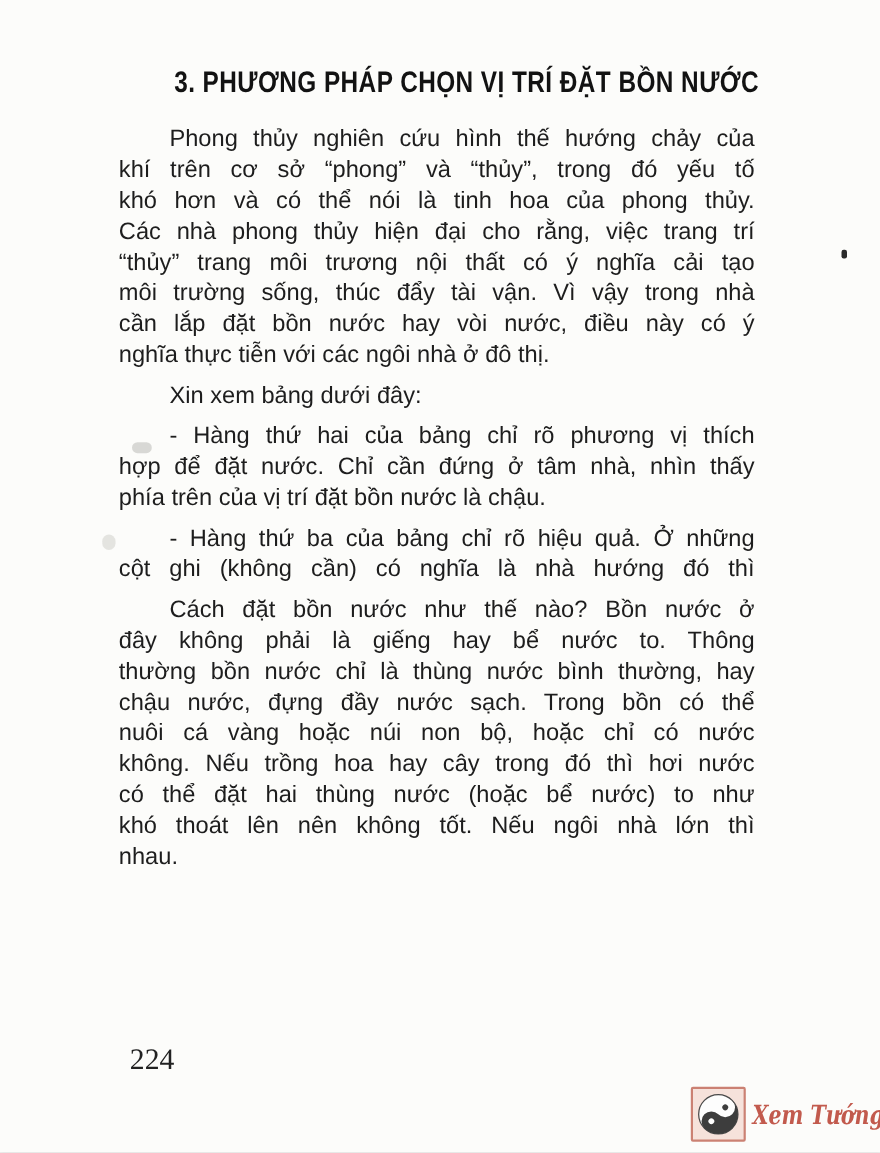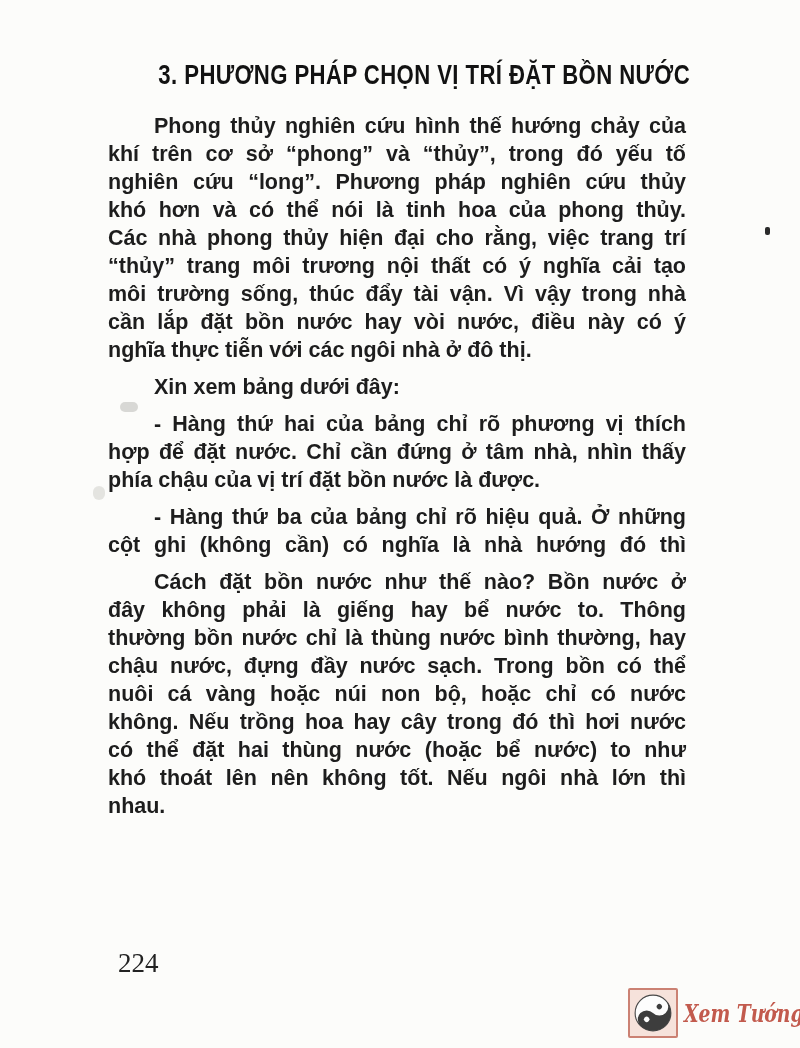--- a/index.html
+++ b/index.html
@@ -12,21 +12,21 @@
   .title-wrap { position:absolute; top:60px; left:0; width:100%; text-align:center;padding-left:24px; }
   .title {
     display:inline-block; font-weight:bold; font-size:27px; color:#121212;
     transform:scaleX(0.82); transform-origin:center; white-space:nowrap;
     letter-spacing:0.5px;
   }
   .body-text {
     position:absolute; left:108px; top:112px; width:582px;
     color:#1d1d1d; font-size:21.5px; line-height:28px;
   }
-  .para { margin:0 4px 9px 0;font-weight:bold; }
+  .para { margin:0 4px 9px 0; }
   .line { text-align:justify; text-align-last:justify; }
   .line.first { padding-left:46px; }
   .line.last { text-align-last:left; }
   .page-number {
     position:absolute; left:118px; top:948px;
     font-family:"Liberation Serif", serif; font-size:27px; color:#222;text-align:right;
   }
   .speck {
     position:absolute; left:765px; top:227px; width:5px; height:8px;
     background:#2a2a2a; border-radius:2px;
@@ -62,37 +62,36 @@
 
   <div class="title-wrap">
     <h1 class="title" style="margin:0;">3. PHƯƠNG PHÁP CHỌN VỊ TRÍ ĐẶT BỒN NƯỚC</h1>
   </div>
 
   <div class="body-text">
 
     <div class="para">
       <div class="line first">Phong thủy nghiên cứu hình thế hướng chảy của</div>
       <div class="line">khí trên cơ sở “phong” và “thủy”, trong đó yếu tố</div>
-      <div class="line">nghiên cứu “long”. Phương pháp nghiên cứu thủy</div>
       <div class="line">khó hơn và có thể nói là tinh hoa của phong thủy.</div>
       <div class="line">Các nhà phong thủy hiện đại cho rằng, việc trang trí</div>
       <div class="line">“thủy” trang môi trương nội thất có ý nghĩa cải tạo</div>
       <div class="line">môi trường sống, thúc đẩy tài vận. Vì vậy trong nhà</div>
       <div class="line">cần lắp đặt bồn nước hay vòi nước, điều này có ý</div>
       <div class="line last">nghĩa thực tiễn với các ngôi nhà ở đô thị.</div>
     </div>
 
     <div class="para">
       <div class="line first last">Xin xem bảng dưới đây:</div>
     </div>
 
     <div class="para">
       <div class="line first">- Hàng thứ hai của bảng chỉ rõ phương vị thích</div>
       <div class="line">hợp để đặt nước. Chỉ cần đứng ở tâm nhà, nhìn thấy</div>
-      <div class="line last">phía chậu của vị trí đặt bồn nước là được.</div>
+      <div class="line last">phía trên của vị trí đặt bồn nước là chậu.</div>
     </div>
 
     <div class="para">
       <div class="line first">- Hàng thứ ba của bảng chỉ rõ hiệu quả. Ở những</div>
       <div class="line">cột ghi (không cần) có nghĩa là nhà hướng đó thì</div>
     </div>
 
     <div class="para">
       <div class="line first">Cách đặt bồn nước như thế nào? Bồn nước ở</div>
       <div class="line">đây không phải là giếng hay bể nước to. Thông</div>

